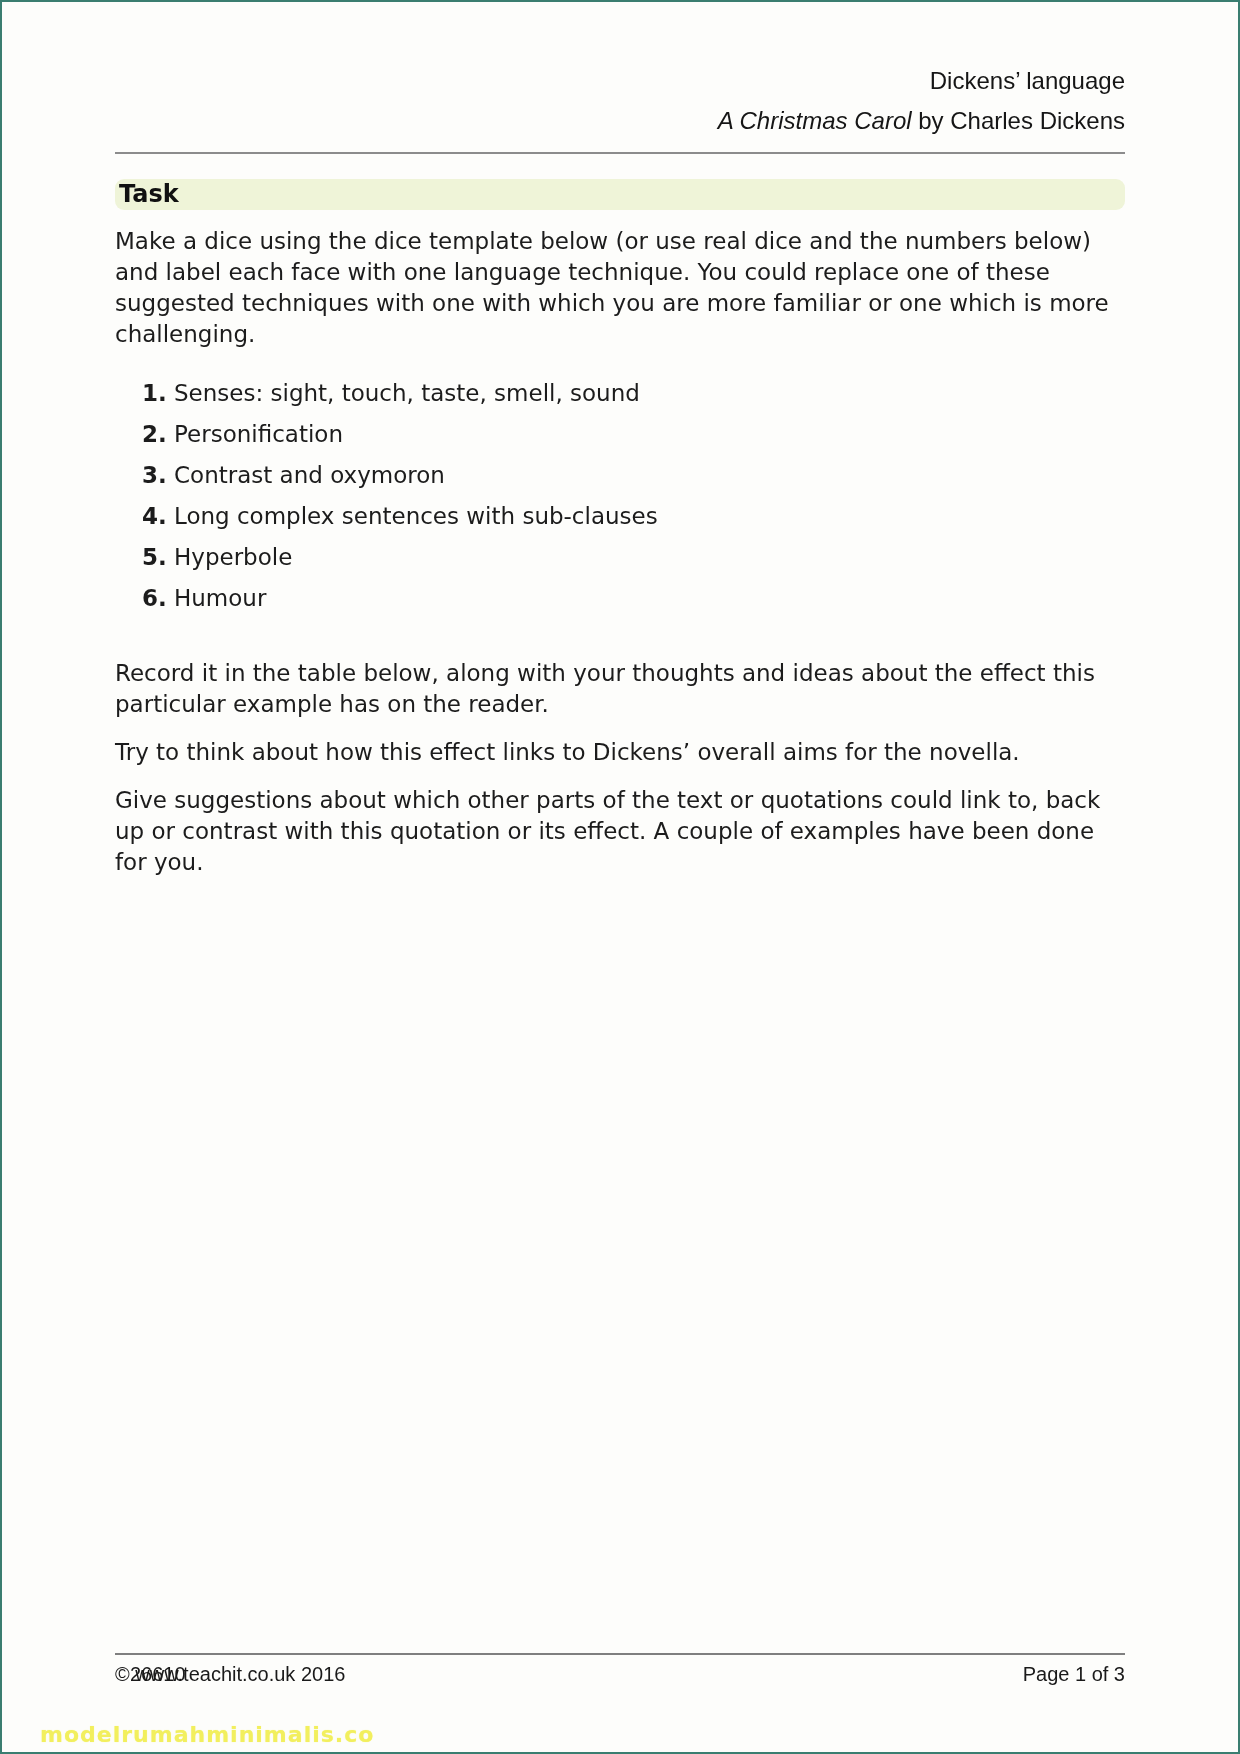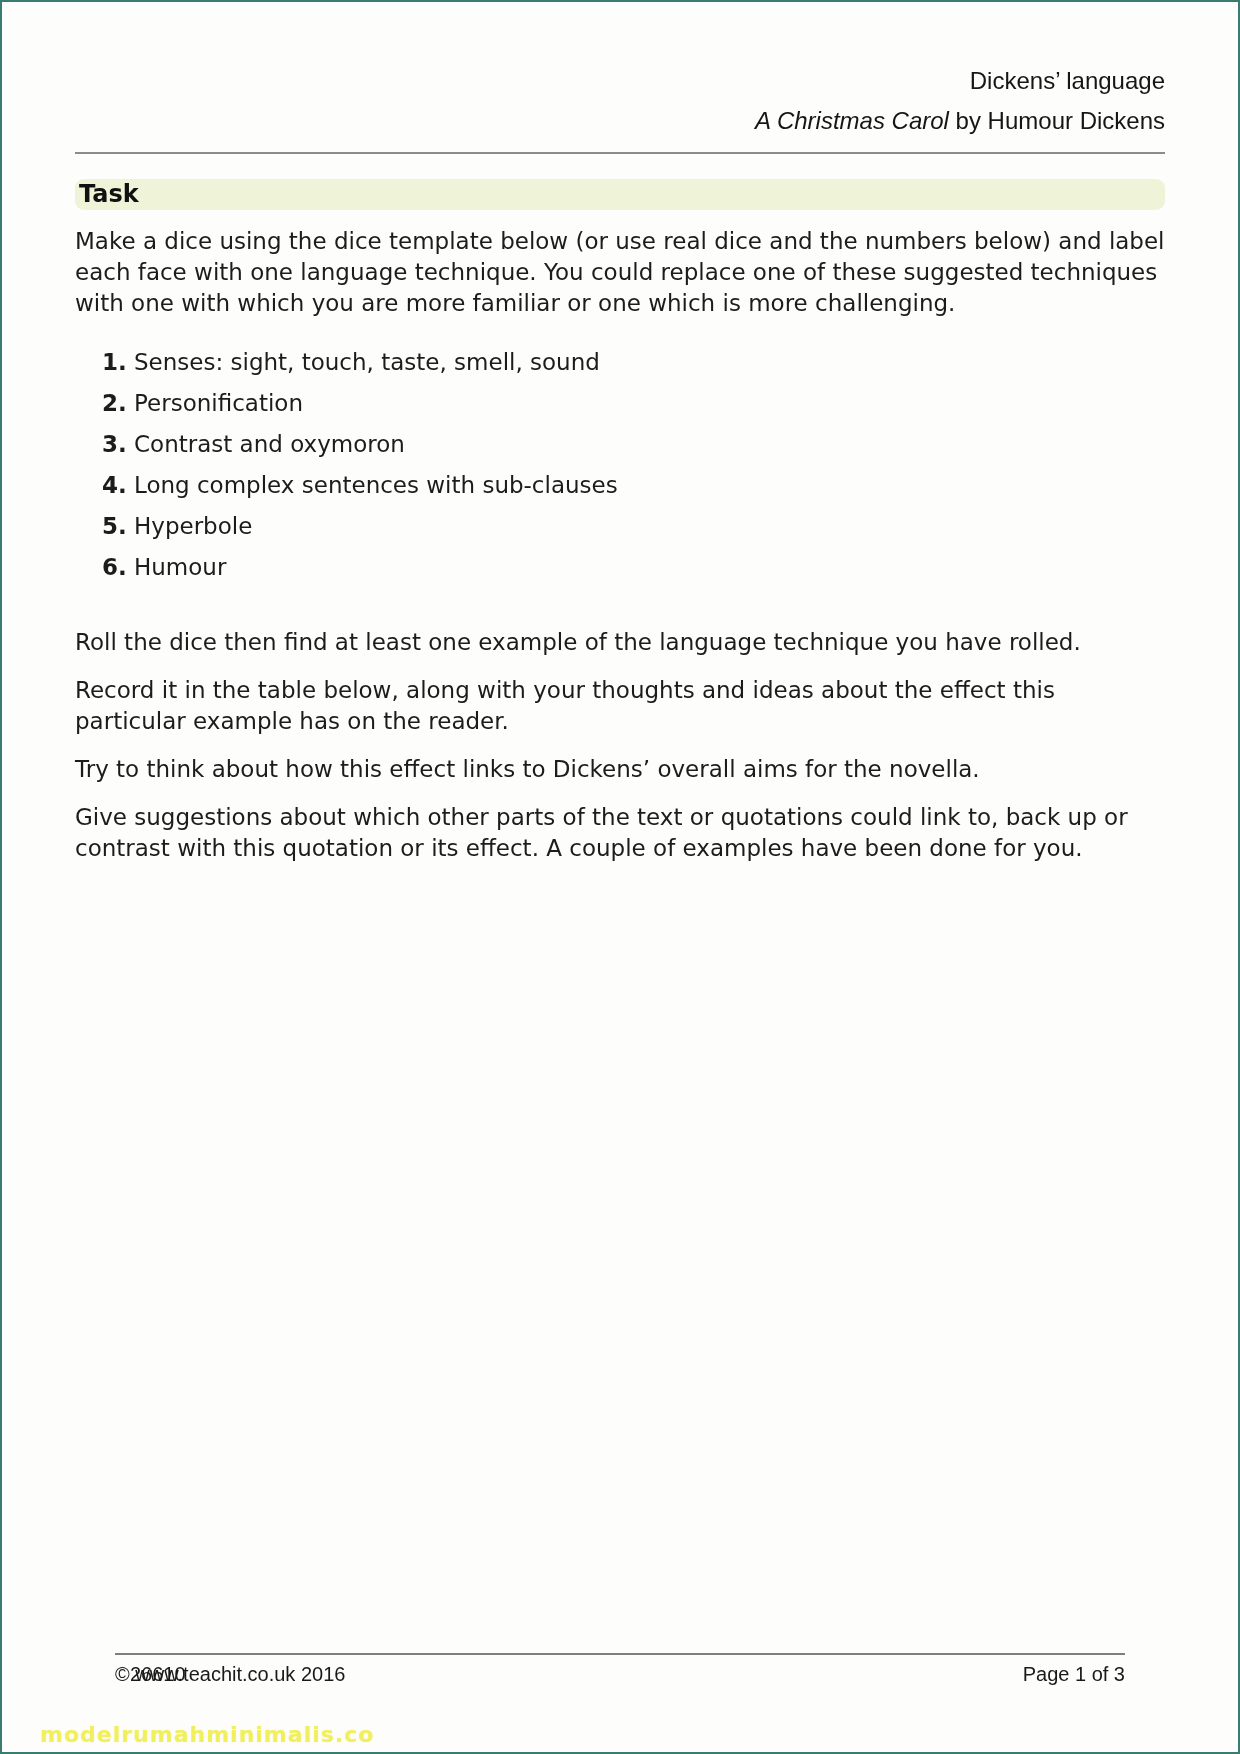--- a/index.html
+++ b/index.html
@@ -16,21 +16,21 @@
     position:relative;
     width:1240px;
     height:1754px;
     background:var(--paper);
     border:2px solid var(--border-teal);
     overflow:hidden;
     color:var(--text);
     font-family:"DejaVu Sans", sans-serif;
   }
   .content{
-    padding:0 73px;
+    padding:0 113px;
   }
   
   .doc-header{
     margin-top:64px;
     text-align:right;
     font-family:"Liberation Sans", sans-serif;
     font-size:24px;
     line-height:30px;
     color:#161616;
   }
@@ -113,21 +113,21 @@
   }
 </style>
 </head>
 <body>
 
 <div class="page">
   <div class="content">
 
     <div class="doc-header">
       <div class="line1">Dickens’ language</div>
-      <div class="line2"><span class="italic">A Christmas Carol</span><span> by Humour Dickens</span></div>
+      <div class="line2"><span class="italic">A Christmas Carol</span><span> by Charles Dickens</span></div>
     </div>
 
     <hr class="header-rule">
 
     <div class="task-band">Task</div>
 
     <p class="para first">Make a dice using the dice template below (or use real dice and the numbers below) and label each face with one language technique. You could replace one of these suggested techniques with one with which you are more familiar or one which is more challenging.</p>
 
     <ol class="tech-list">
       <li>
@@ -149,21 +149,20 @@
       <li>
         <span class="num">5.</span>
         <span class="txt">Hyperbole</span>
       </li>
       <li>
         <span class="num">6.</span>
         <span class="txt">Humour</span>
       </li>
     </ol>
 
-    <p class="para">Roll the dice then find at least one example of the language technique you have rolled.</p>
     <p class="para">Record it in the table below, along with your thoughts and ideas about the effect this particular example has on the reader.</p>
     <p class="para">Try to think about how this effect links to Dickens’ overall aims for the novella.</p>
     <p class="para">Give suggestions about which other parts of the text or quotations could link to, back up or contrast with this quotation or its effect. A couple of examples have been done for you.</p>
 
   </div>
 
   <hr class="footer-rule">
   <div class="doc-footer">
     <span class="left">© www.teachit.co.uk 2016</span>
     <span class="center">26610</span>

